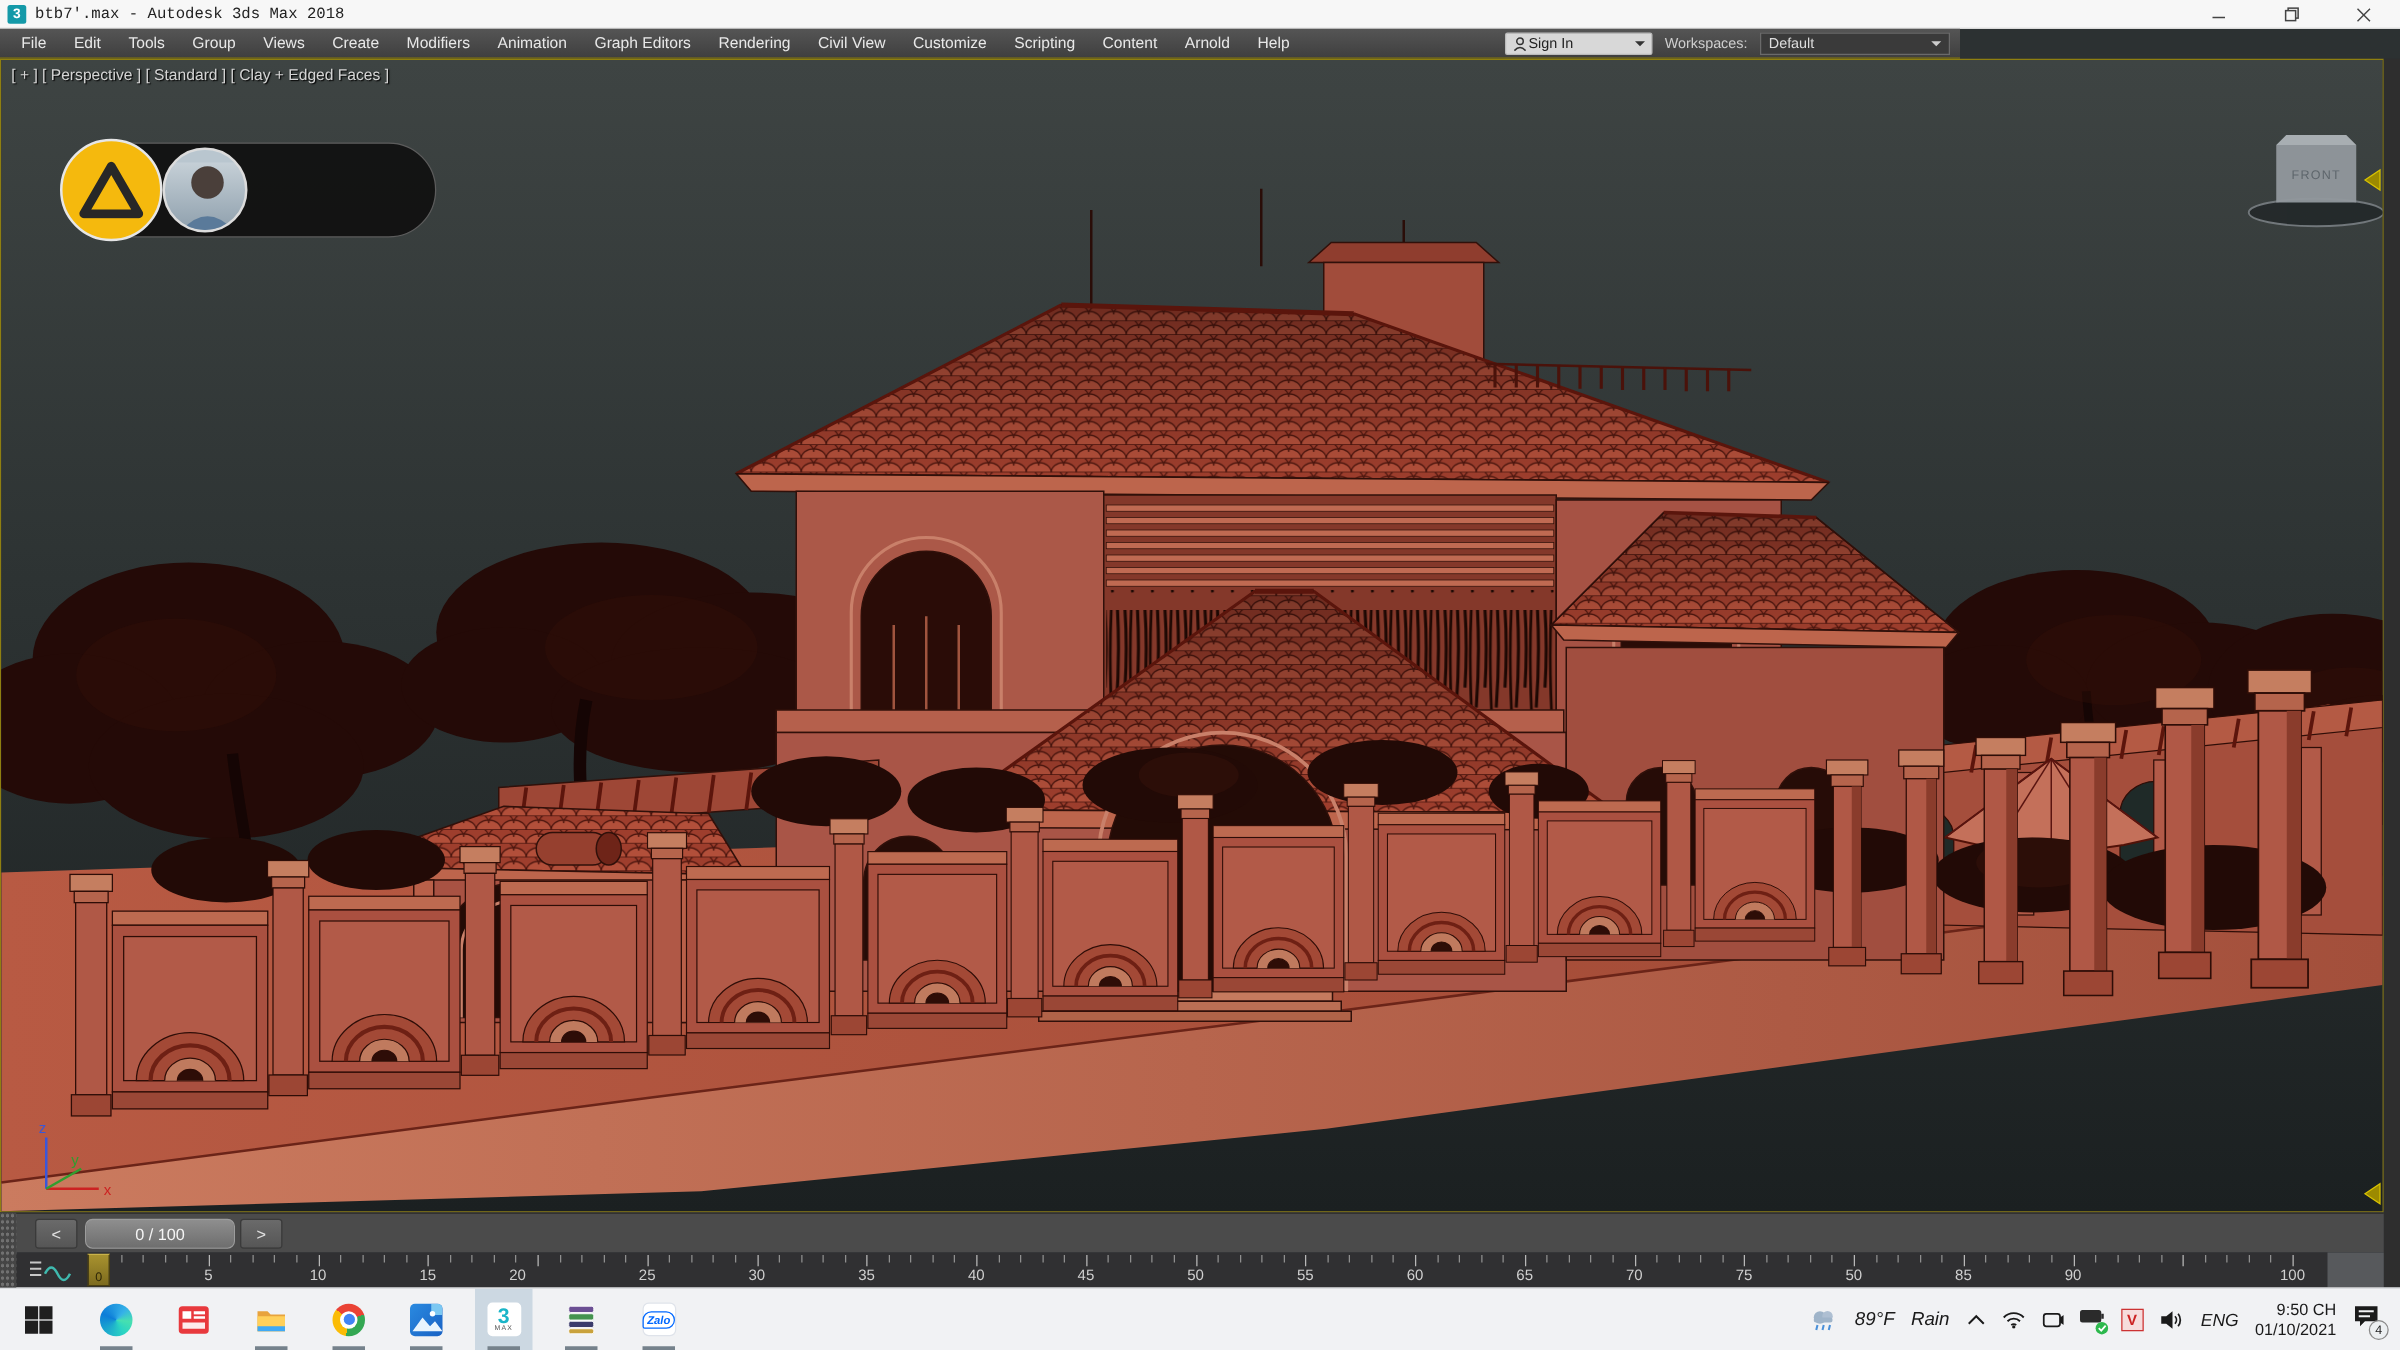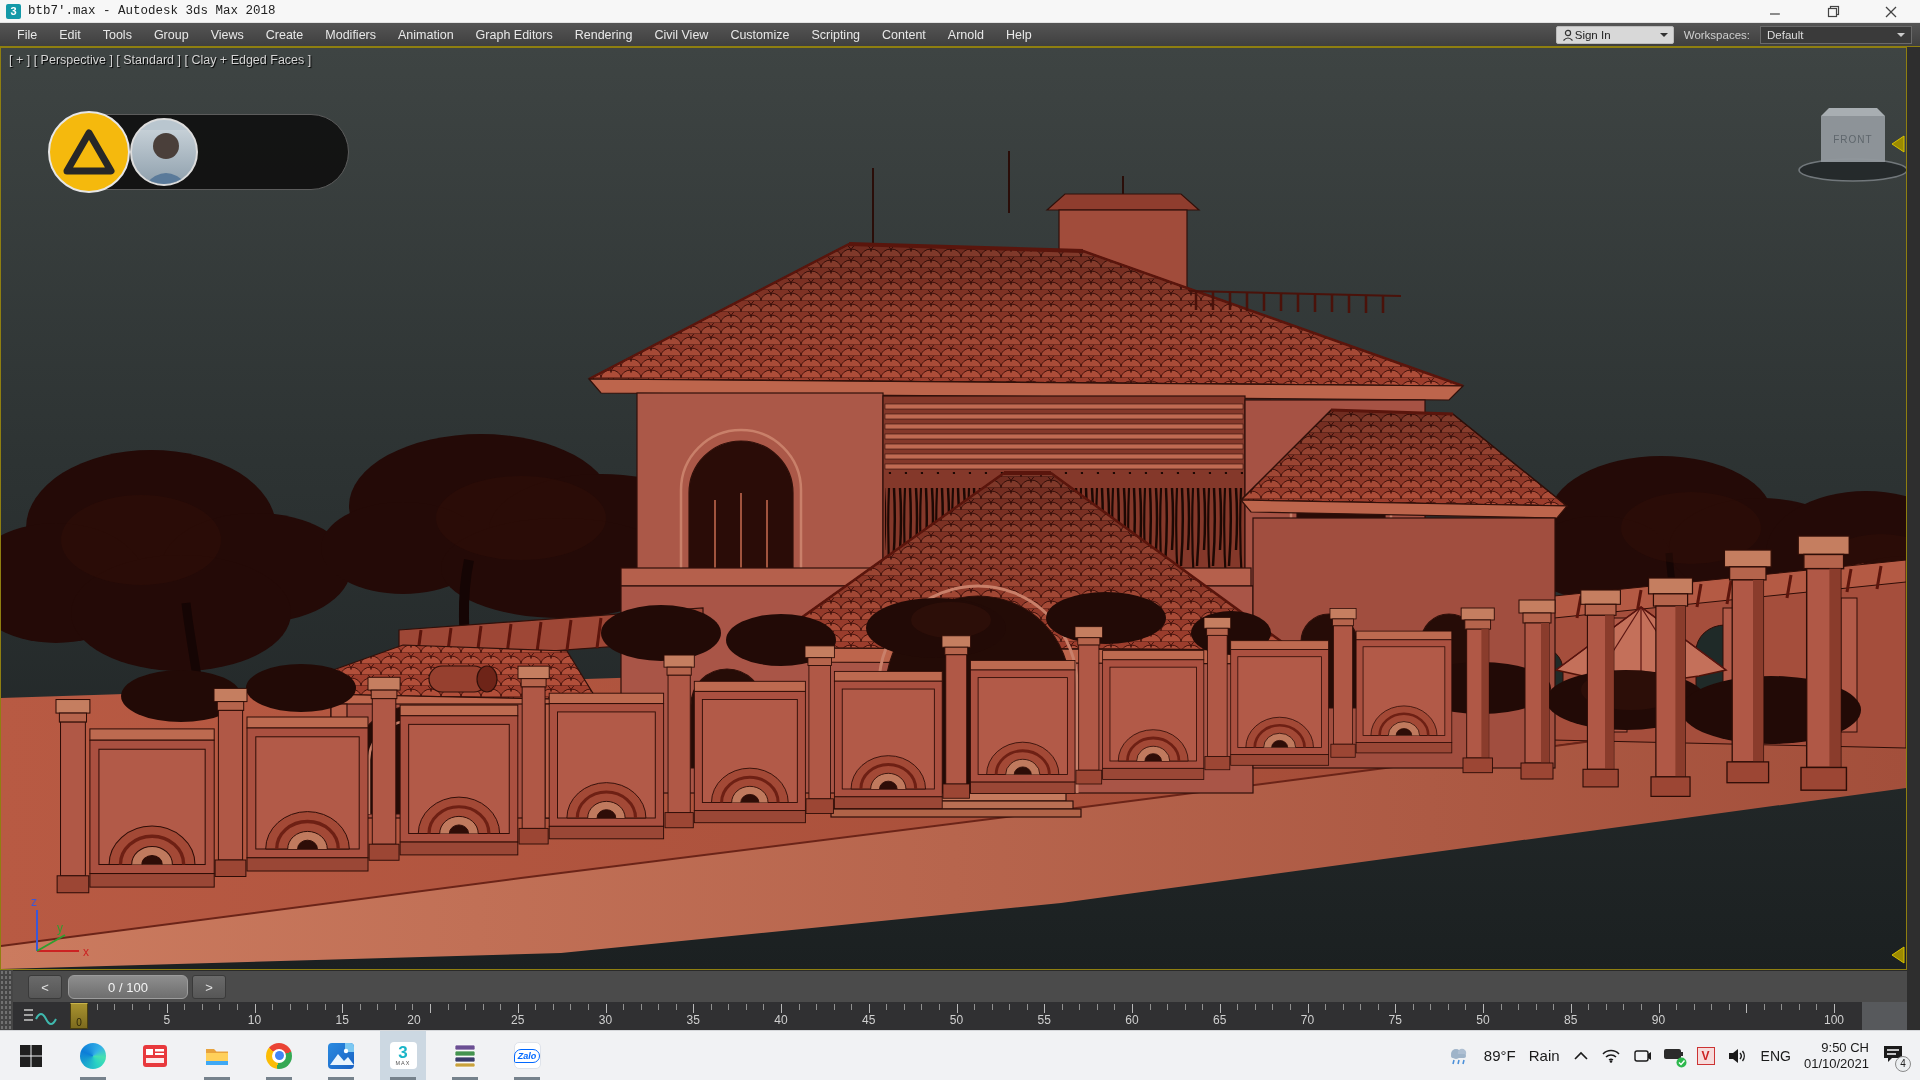--- a/index.html
+++ b/index.html
@@ -11,23 +11,23 @@
   .titlebar { position:absolute; left:0; top:0; width:1920px; height:23px; background:#f7f7f7;
     display:flex; align-items:center; border-bottom:1px solid #e2e2e2; }
   .app-ico { width:15px; height:15px; margin:0 7px 0 6px; background:#1499a8; color:#fff;
     font-size:11px; font-weight:bold; display:flex; align-items:center; justify-content:center; border-radius:2px; }
   .title-text { font-size:12.5px; color:#222;font-family:Liberation Mono, monospace; }
   .win-btns { position:absolute; right:0; top:0; height:23px; display:flex; }
   .win-btn { width:58px; height:23px; display:flex; align-items:center; justify-content:center; }
   .win-btn svg { stroke:#444; stroke-width:1.2; fill:none; }
 
   
-  .menubar { position:absolute; left:0; top:23px; width:1920px; height:24px;
+  .menubar { position:absolute; left:0; top:23px; width:1568px; height:24px;
     background:linear-gradient(#555,#3f3f3f); border-bottom:1px solid #8f7f10;
-    display:flex; align-items:center; padding-left:6px; }
+    display:flex; align-items:flex-end; padding-left:6px; }
   .menu-item { color:#e8e8e8; font-size:12.5px; padding:0 11px; height:24px; line-height:24px; white-space:nowrap; }
   .mb-right { position:absolute; right:8px; top:0; height:24px; display:flex; align-items:center; gap:10px; }
   .signin { width:118px; height:18px; background:#d8d8d8; border:1px solid #bbb; border-radius:2px;
     display:flex; align-items:center; font-size:11.5px; color:#222; padding:0 5px; gap:1px; }
   .signin .arr { margin-left:auto; width:0; height:0; border:4px solid transparent; border-top-color:#333; margin-top:4px; }
   .ws-label { color:#cfcfcf; font-size:11.5px; }
   .ws-drop { width:152px; height:18px; background:#3a3a3a; border:1px solid #6a6a6a; color:#ddd;
     font-size:11.5px; display:flex; align-items:center; padding:0 6px; }
   .ws-drop .arr { margin-left:auto; width:0; height:0; border:4px solid transparent; border-top-color:#ccc; margin-top:4px; }
 
@@ -74,21 +74,21 @@
 
   
   .taskbar { position:absolute; left:0; top:1030px; width:1920px; height:50px; background:#f1f2f4;
     border-top:1px solid #d5d7da; display:flex; align-items:stretch; }
   .apps { display:flex; align-items:stretch; padding-left:8px; }
   .app { width:46px; height:49px; position:relative; display:flex; align-items:center; justify-content:center; margin-right:16px; }
   .app.active { background:#ccd8e2; }
   .app .runline { display:none; position:absolute; bottom:0; left:10px; width:26px; height:3px; background:#76828c; }
   .app.running .runline { display:block; }
   .tray { margin-left:auto; display:flex; align-items:center; gap:13px; padding-right:10px; }
-  .tray-txt { font-size:15px; color:#1a1a1a; }
+  .tray-txt { font-size:15px; color:#1a1a1a;font-style:italic; }
   .clock { text-align:right; font-size:13px; color:#1a1a1a; line-height:1.2; }
   .badge { position:absolute; right:-7px; bottom:-4px; width:16px; height:16px; border-radius:50%;
     background:#eceff1; border:1px solid #8a8a8a; color:#222; font-size:10px;
     display:flex; align-items:center; justify-content:center; }
   .notif-wrap { position:relative; margin-right:6px; }
 
   .edge-ico { width:26px; height:26px; border-radius:50%;
     background:conic-gradient(from 150deg,#2bd4c3,#0c7dd8 40%,#35b1e8 70%,#47e0b0,#2bd4c3); }
   .chrome-ico { width:26px; height:26px; border-radius:50%; position:relative;
     background:conic-gradient(from -50deg,#ea4335 0 120deg,#34a853 0 240deg,#fbbc05 0 360deg); }

